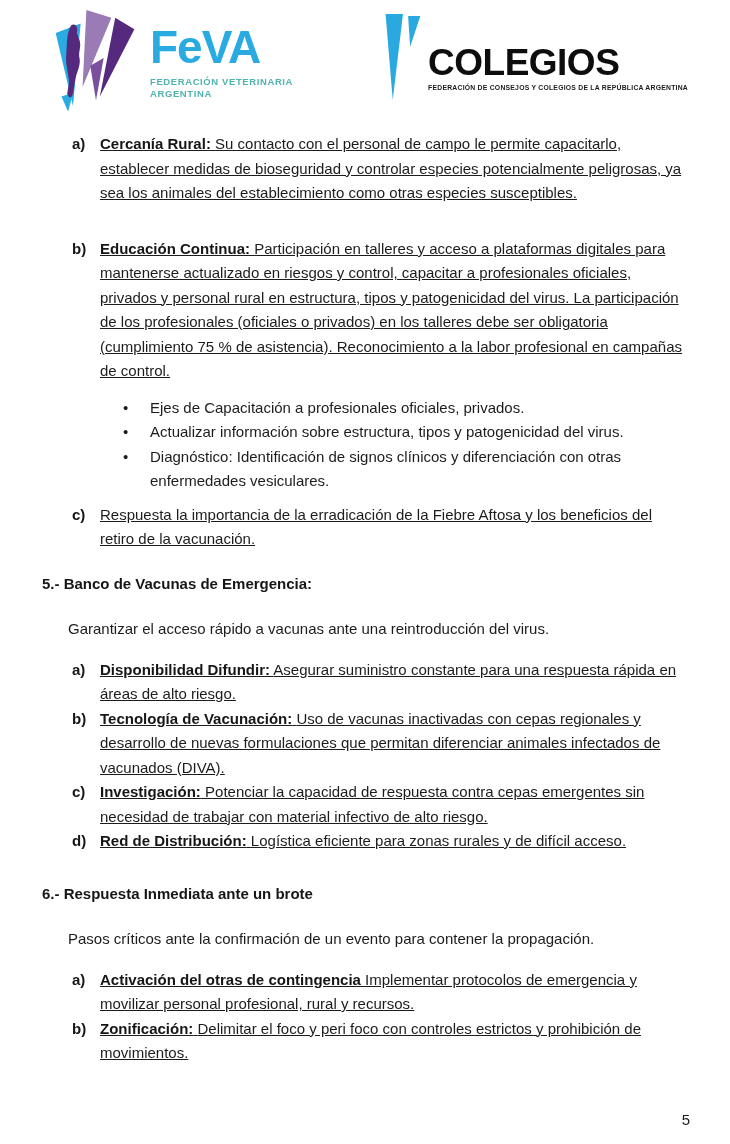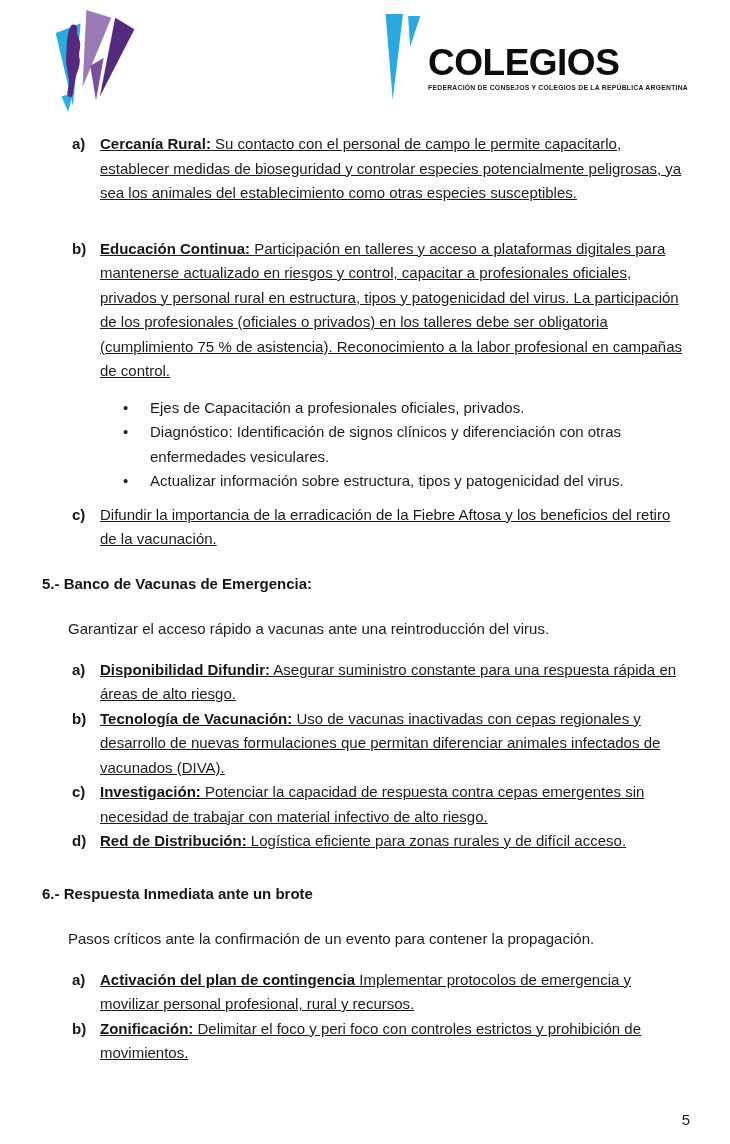--- a/index.html
+++ b/index.html
@@ -89,20 +89,25 @@
 
     <div class="feva">
       <svg width="96" height="104" viewBox="0 0 100 108">
         <polygon points="40,2 66,10 36,82" fill="#9a7bb5"></polygon>
         <polygon points="70,10 90,22 54,92" fill="#552a7e"></polygon>
         <polygon points="44,60 58,52 50,96" fill="#7c4f9e"></polygon>
         <polygon points="8,26 34,16 26,102" fill="#2aabe2"></polygon>
         <polygon points="14,92 26,88 21,108" fill="#2aabe2"></polygon>
         <path d="M24,18 C28,15 32,19 30,26 L33,34 C35,41 31,46 33,53 C34,61 29,68 28,77 L26,89 C25,94 21,94 20,89 L22,77 C21,66 18,58 19,48 C20,38 19,26 24,18 Z" fill="#552a7e"></path>
       </svg>
+      <div class="feva-text">
+        <div class="feva-wordmark" style="color:#29abe2;">FeVA</div>
+        <div class="feva-subtitle" style="color:#4fb3af;">FEDERACIÓN VETERINARIA
+ARGENTINA</div>
+      </div>
     </div>
 
     <div class="fecovet">
       <svg width="38" height="86" viewBox="0 0 36 84">
         <polygon points="0,0 17,0 7,84" fill="#29a9e0"></polygon>
         <polygon points="22,2 34,2 24,32" fill="#29a9e0"></polygon>
       </svg>
       <div class="fecovet-text">
         <div class="fecovet-wordmark" style="color:#0d0d0d;">COLEGIOS</div>
         <div class="fecovet-subtitle">FEDERACIÓN DE CONSEJOS Y COLEGIOS DE LA REPÚBLICA ARGENTINA</div>
@@ -123,28 +128,28 @@
     <div class="lettered mt-b">
       <span class="letter">b)</span>
       <div class="body">
         <span class="lead">Educación Continua:</span>
         <span>Participación en talleres y acceso a plataformas digitales para mantenerse actualizado en riesgos y control, capacitar a profesionales oficiales, privados y personal rural en estructura, tipos y patogenicidad del virus. La participación de los profesionales (oficiales o privados) en los talleres debe ser obligatoria (cumplimiento 75 % de asistencia). Reconocimiento a la labor profesional en campañas de control.</span>
       </div>
     </div>
 
     <ul class="bullets">
       <li>Ejes de Capacitación a profesionales oficiales, privados.</li>
+      <li>Actualizar información sobre estructura, tipos y patogenicidad del virus.</li>
       <li>Diagnóstico: Identificación de signos clínicos y diferenciación con otras enfermedades vesiculares.</li>
-      <li>Actualizar información sobre estructura, tipos y patogenicidad del virus.</li>
     </ul>
 
     <div class="lettered mt-c">
       <span class="letter">c)</span>
       <div class="body">
-        <span>Difundir la importancia de la erradicación de la Fiebre Aftosa y los beneficios del retiro de la vacunación.</span>
+        <span>Respuesta la importancia de la erradicación de la Fiebre Aftosa y los beneficios del retiro de la vacunación.</span>
       </div>
     </div>
 
     <div class="heading">5.- Banco de Vacunas de Emergencia:</div>
     <div class="intro">Garantizar el acceso rápido a vacunas ante una reintroducción del virus.</div>
 
     <div class="list-block">
       <div class="lettered">
         <span class="letter">a)</span>
         <div class="body">
@@ -175,21 +180,21 @@
       </div>
     </div>
 
     <div class="heading h6">6.- Respuesta Inmediata ante un brote</div>
     <div class="intro">Pasos críticos ante la confirmación de un evento para contener la propagación.</div>
 
     <div class="list-block">
       <div class="lettered">
         <span class="letter">a)</span>
         <div class="body">
-          <span class="lead">Activación del plan de contingencia</span>
+          <span class="lead">Activación del otras de contingencia</span>
           <span>Implementar protocolos de emergencia y movilizar personal profesional, rural y recursos.</span>
         </div>
       </div>
       <div class="lettered">
         <span class="letter">b)</span>
         <div class="body">
           <span class="lead">Zonificación:</span>
           <span>Delimitar el foco y peri foco con controles estrictos y prohibición de movimientos.</span>
         </div>
       </div>

